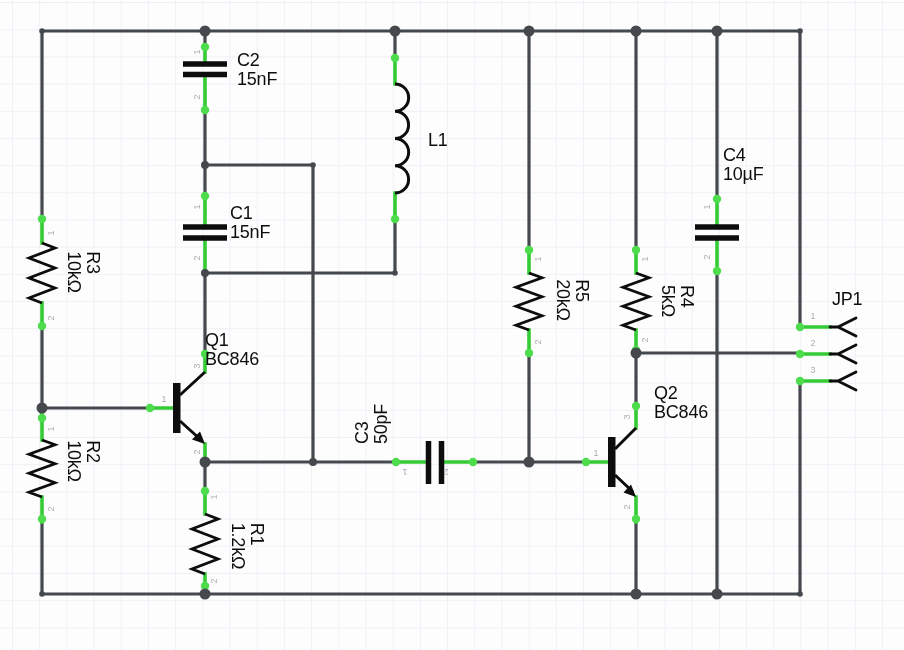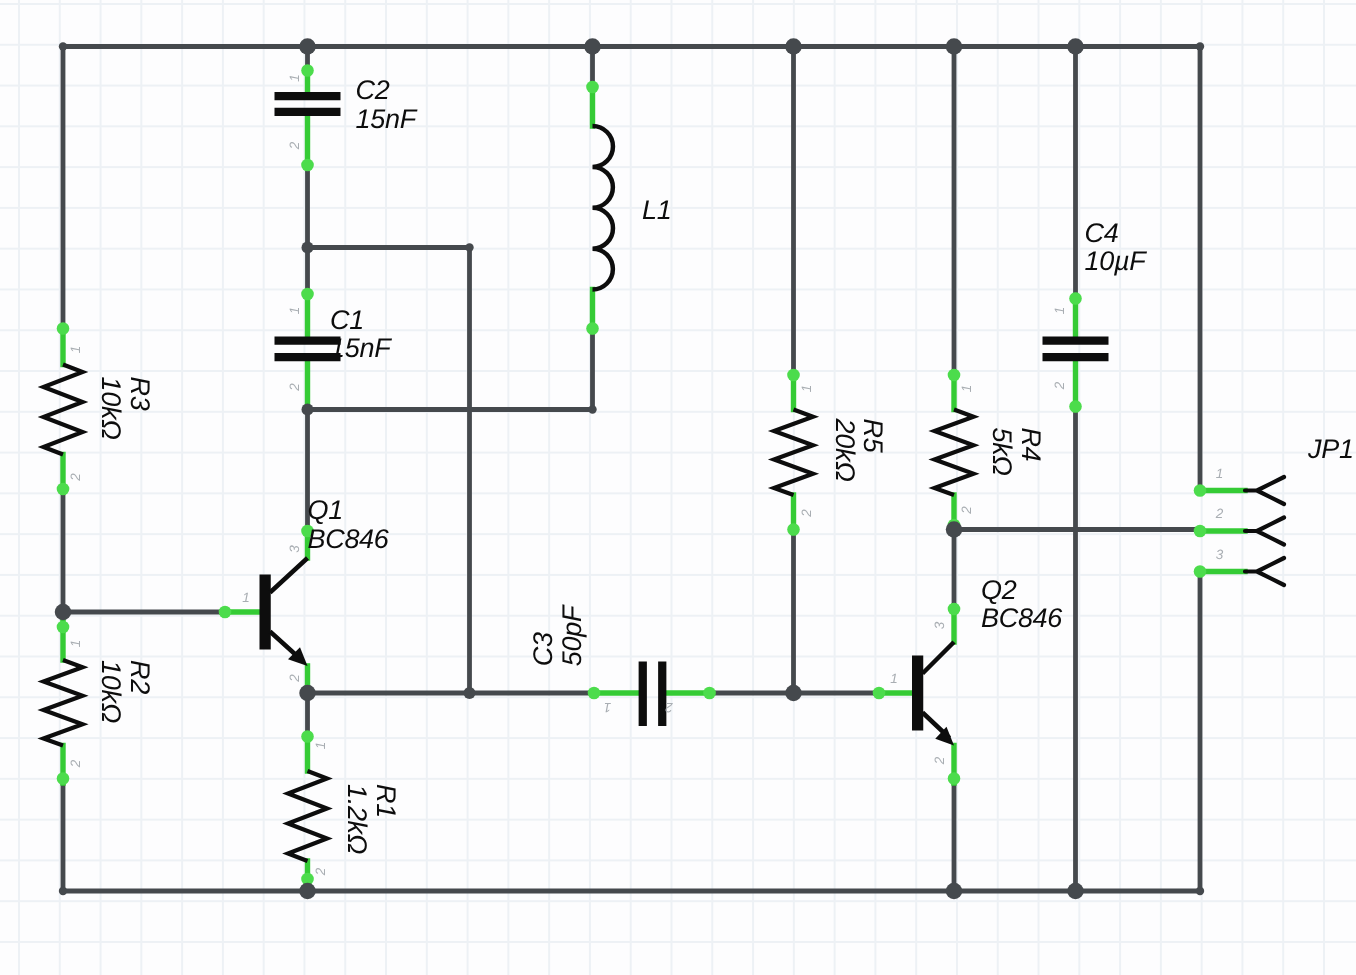--- a/index.html
+++ b/index.html
@@ -7,21 +7,20 @@
     position:relative;
     width:904px;height:650px;
     background-color:#fdfdfe;
     background-image:
       linear-gradient(to right, #edf1f5 1px, transparent 1px),
       linear-gradient(to bottom, #edf1f5 1px, transparent 1px);
     background-size:27.2px 27.2px;
     background-position:12px 2px;
     font-family:"Liberation Sans", sans-serif;
     overflow:hidden;
-    font-style:italic;
   }
   #schematic-svg{position:absolute;left:0;top:0;}
   .lbl{
     position:absolute;
     font-size:18px;line-height:19px;
     color:#0d0d0d;white-space:nowrap;
     letter-spacing:-0.2px;
   }
   .lbl.rot90{transform:translate(-50%,-50%) rotate(90deg);}
   .lbl.rotneg{transform:translate(-50%,-50%) rotate(-90deg);}
@@ -166,21 +165,21 @@
       <circle cx="313" cy="165" r="2.8"></circle>
         <circle cx="395" cy="273" r="2.8"></circle>
     </g>
   </svg>
 
   <div class="lbl" style="left:237px;top:51px">
     <div>C2</div>
     <div>15nF</div>
   </div>
 
-  <div class="lbl" style="left:220px;top:204px">
+  <div class="lbl" style="left:230px;top:204px">
     <div>C1</div>
     <div>15nF</div>
   </div>
 
   <div class="lbl" style="left:428px;top:131px">
     <div>L1</div>
   </div>
 
   <div class="lbl" style="left:205px;top:331px">
     <div>Q1</div>
@@ -190,21 +189,21 @@
   <div class="lbl" style="left:654px;top:384px">
     <div>Q2</div>
     <div>BC846</div>
   </div>
 
   <div class="lbl" style="left:723px;top:146px">
     <div>C4</div>
     <div>10µF</div>
   </div>
 
-  <div class="lbl" style="left:872px;top:290px">
+  <div class="lbl" style="left:832px;top:290px">
     <div>JP1</div>
   </div>
 
   <div class="lbl rot90" style="left:83px;top:272px">
     <div>R3</div>
     <div>10kΩ</div>
   </div>
 
   <div class="lbl rot90" style="left:83px;top:461px">
     <div>R2</div>

